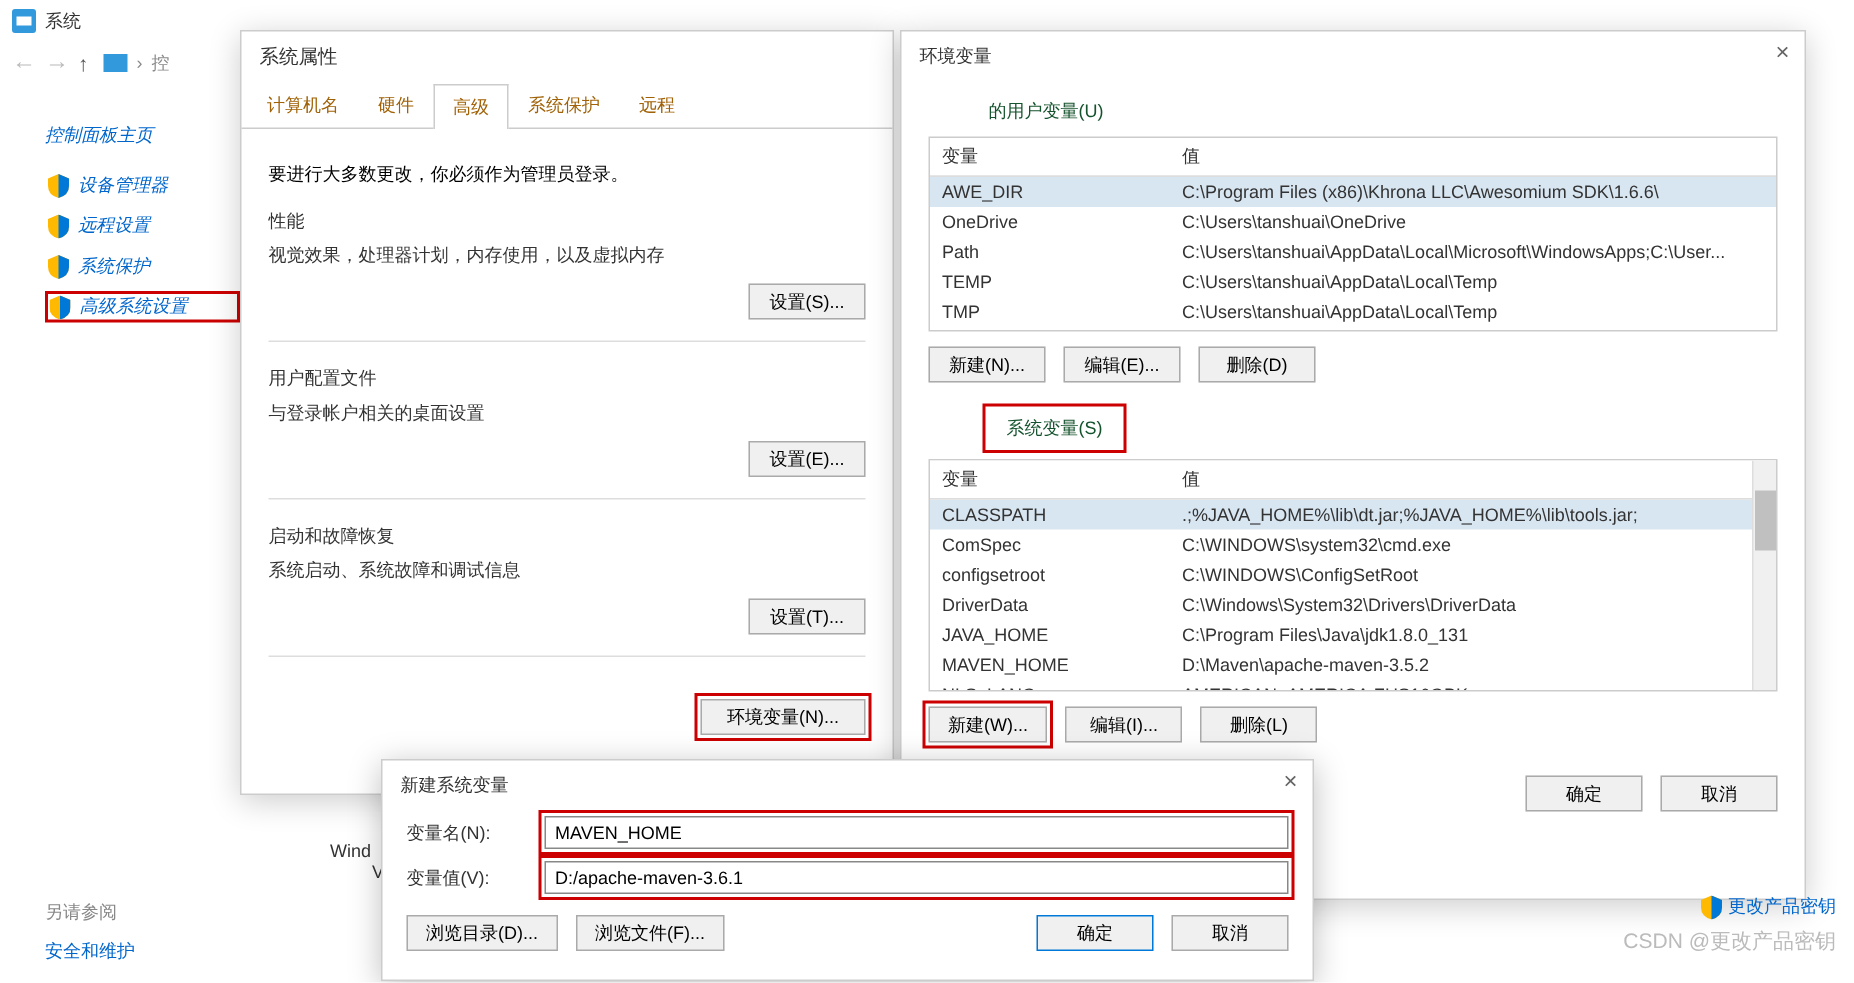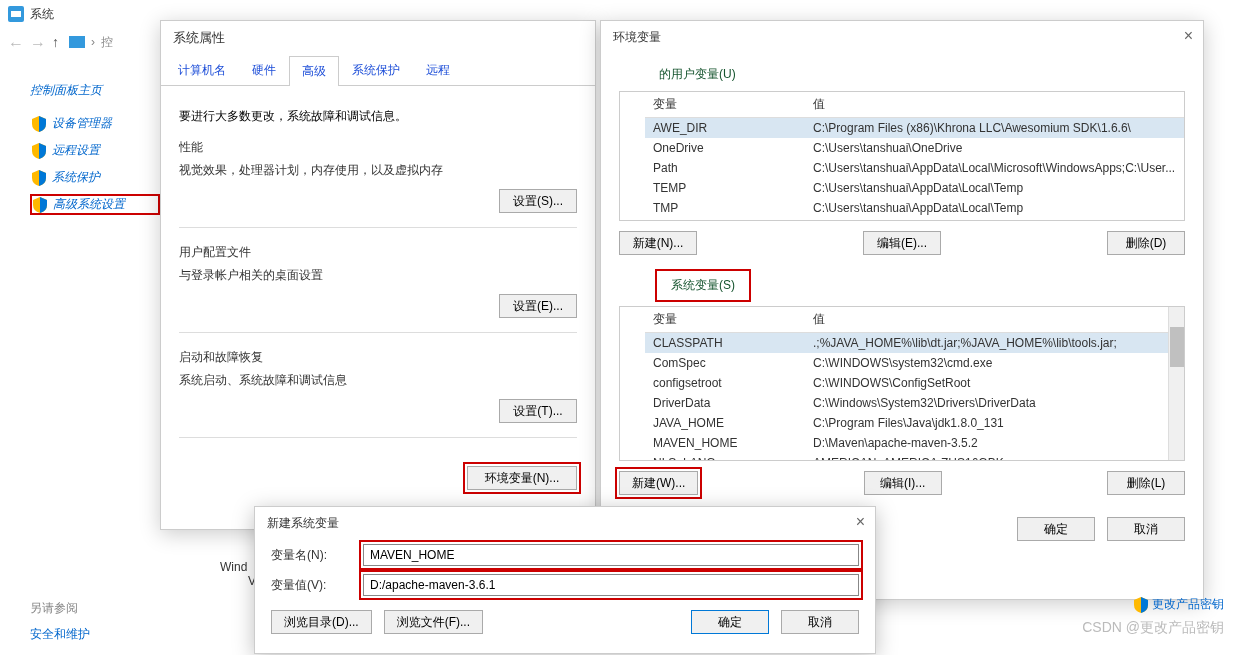--- a/index.html
+++ b/index.html
@@ -21,50 +21,50 @@
 .sidebar .shield svg { width: 14px; height: 16px; }
 .sidebar .hl { border: 2px solid #cc0000; padding: 0 1px; }
 .see-also { position: absolute; left: 30px; top: 600px; color: #888; }
 .sec-maint { position: absolute; left: 30px; top: 626px; color: #0066cc; }
 .winver { position: absolute; left: 220px; top: 560px; color: #333; }
 
 
 .sysprop { position: absolute; left: 160px; top: 20px; width: 436px; height: 510px; background: #fff; border: 1px solid #ccc; box-shadow: 0 4px 20px rgba(0,0,0,0.2); }
 .sysprop .title { padding: 8px 12px; color: #333; font-size: 13px; }
 .tabs { display: flex; border-bottom: 1px solid #ccc; padding: 0 4px; }
-.tabs .tab { padding: 6px 12px; border: 1px solid transparent; border-bottom: none; color: #1d4ed8; }
+.tabs .tab { padding: 6px 12px; border: 1px solid transparent; border-bottom: none; color: #a16207; }
 .tabs .tab.active { border-color: #ccc; background: #fff; position: relative; top: 1px; }
 .sysprop .body { padding: 12px 18px; }
 .sysprop .info { margin: 10px 0 14px; }
 .group { position: relative; margin-bottom: 16px; }
 .group .grp-title { margin-bottom: 6px; color: #333; }
 .group .grp-desc { color: #333; margin-bottom: 10px; }
 .group .btn-row { display: flex; justify-content: flex-end; }
 .win-btn { min-width: 78px; height: 24px; border: 1px solid #aaa; background: #f0f0f0; padding: 0 12px; display: inline-flex; align-items: center; justify-content: center; cursor: pointer; }
 .group::after { content: ""; display: block; height: 1px; background: #ddd; margin-top: 14px; }
 .env-btn-row { display: flex; justify-content: flex-end; padding-right: 18px; }
 .hl-red { outline: 2px solid #cc0000; outline-offset: 2px; }
 
 
 .env { position: absolute; left: 600px; top: 20px; width: 604px; height: 580px; background: #fff; border: 1px solid #ccc; box-shadow: 0 4px 20px rgba(0,0,0,0.2); }
 .env .title { padding: 8px 12px; color: #333; }
 .env .close { position: absolute; right: 10px; top: 6px; font-size: 16px; color: #666; cursor: pointer; }
 .env .section { padding: 6px 18px; }
 .env .sec-label { margin: 6px 0 8px 40px; color: #14532d; }
 .env .sec-label-box { display: inline-block; padding: 4px 12px; }
-.env table { width: 100%; border-collapse: collapse; border: 1px solid #ccc; background: #fff; margin-left: 25px; }
+.env table { width: 100%; border-collapse: collapse; border: 1px solid #ccc; background: #fff; }
 .env table th { text-align: left; padding: 4px 8px; background: #fff; border-bottom: 1px solid #ddd; font-weight: normal; color: #333; }
 .env table td { padding: 3px 8px; color: #333; white-space: nowrap; overflow: hidden; text-overflow: ellipsis; max-width: 280px; }
 .env table tr.sel td { background: #d8e6f2; }
 .env .tbl-wrap { height: 130px; overflow: hidden; border: 1px solid #ccc; position: relative; }
 .env .tbl-wrap.sys { height: 155px; }
 .env .tbl-wrap table { border: none; }
 .env .tbl-wrap .scrollbar { position: absolute; right: 0; top: 0; width: 16px; height: 100%; background: #f0f0f0; border-left: 1px solid #ddd; }
 .env .tbl-wrap .scrollbar .thumb { position: absolute; width: 14px; left: 1px; top: 20px; height: 40px; background: #c0c0c0; }
-.env .btn-row3 { display: flex; justify-content: space-between; gap: 12px; margin-top: 10px; }
+.env .btn-row3 { display: flex; justify-content: flex-start; gap: 12px; margin-top: 10px; }
 .env .final-row { display: flex; justify-content: flex-end; gap: 12px; padding: 0 18px; margin-top: 16px; }
 
 
 .newvar { position: absolute; left: 254px; top: 506px; width: 622px; height: 148px; background: #fff; border: 1px solid #ccc; box-shadow: 0 4px 20px rgba(0,0,0,0.25); }
 .newvar .title { padding: 8px 12px; color: #333; }
 .newvar .close { position: absolute; right: 10px; top: 6px; font-size: 16px; color: #666; cursor: pointer; }
 .newvar .row { display: flex; align-items: center; padding: 4px 16px; gap: 12px; }
 .newvar .row label { width: 80px; color: #333; }
 .newvar .row input { flex: 1; height: 22px; border: 1px solid #888; padding: 0 6px; }
 .newvar .btns { display: flex; justify-content: space-between; padding: 10px 16px 0; }
@@ -135,21 +135,21 @@
 <div class="sysprop">
   <div class="title">系统属性</div>
   <div class="tabs" id="sysprop-tabs">
       <div class="tab">计算机名</div>
       <div class="tab">硬件</div>
       <div class="tab active">高级</div>
       <div class="tab">系统保护</div>
       <div class="tab">远程</div>
     </div>
   <div class="body">
-    <div class="info">要进行大多数更改，系统故障和调试信息。</div>
+    <div class="info">要进行大多数更改，你必须作为管理员登录。</div>
     <div class="group">
       <div class="grp-title">性能</div>
       <div class="grp-desc">视觉效果，处理器计划，内存使用，以及虚拟内存</div>
       <div class="btn-row">
           <button class="win-btn">设置(S)...</button>
         </div>
     </div>
     <div class="group">
       <div class="grp-title">用户配置文件</div>
       <div class="grp-desc">与登录帐户相关的桌面设置</div>

